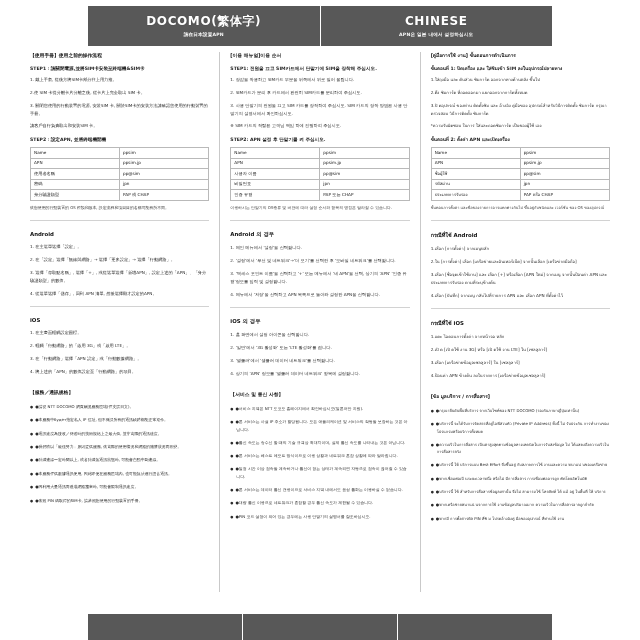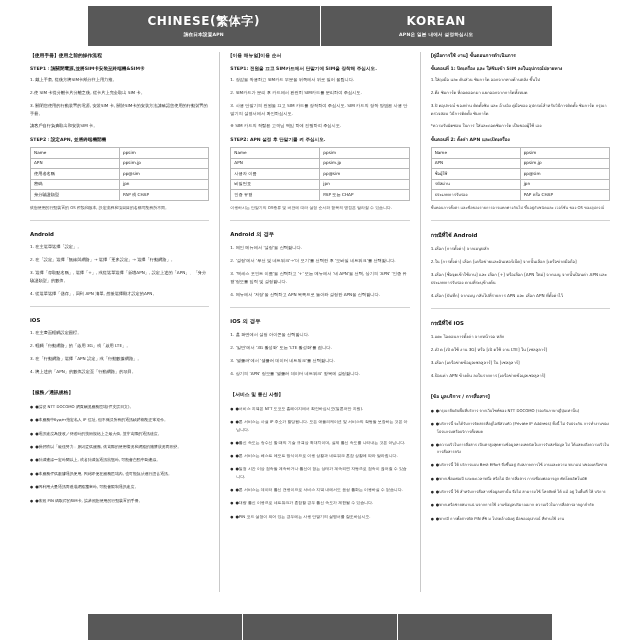--- a/index.html
+++ b/index.html
@@ -87,25 +87,25 @@
   .footer-band .fc{flex:1;}
   .footer-band .fc + .fc{border-left:1px solid #ffffff;}
 </style>
 </head>
 <body>
 
 <div class="page">
 
   <div class="header-band">
     <div class="hdr-cell">
-      <div class="hdr-title">CHINESE(繁体字)</div>
+      <div class="hdr-title">DOCOMO(繁体字)</div>
       <div class="hdr-sub">請在日本設置APN</div>
     </div>
     <div class="hdr-cell">
-      <div class="hdr-title">KOREAN</div>
+      <div class="hdr-title">CHINESE</div>
       <div class="hdr-sub">APN은 일본 내에서 설정하십시오</div>
     </div>
   </div>
 
   <div class="cols">
 
     <div class="col">
       <div class="sec-head">【使用手冊】使用之前的操作流程</div>
       <div class="step-head">STEP1：請關閉電源,並將SIM卡安裝至終端機&amp;SIM卡</div>
       <p class="para">1. 戴上手套, 從後方將SIM卡部分往上用力推。</p>

